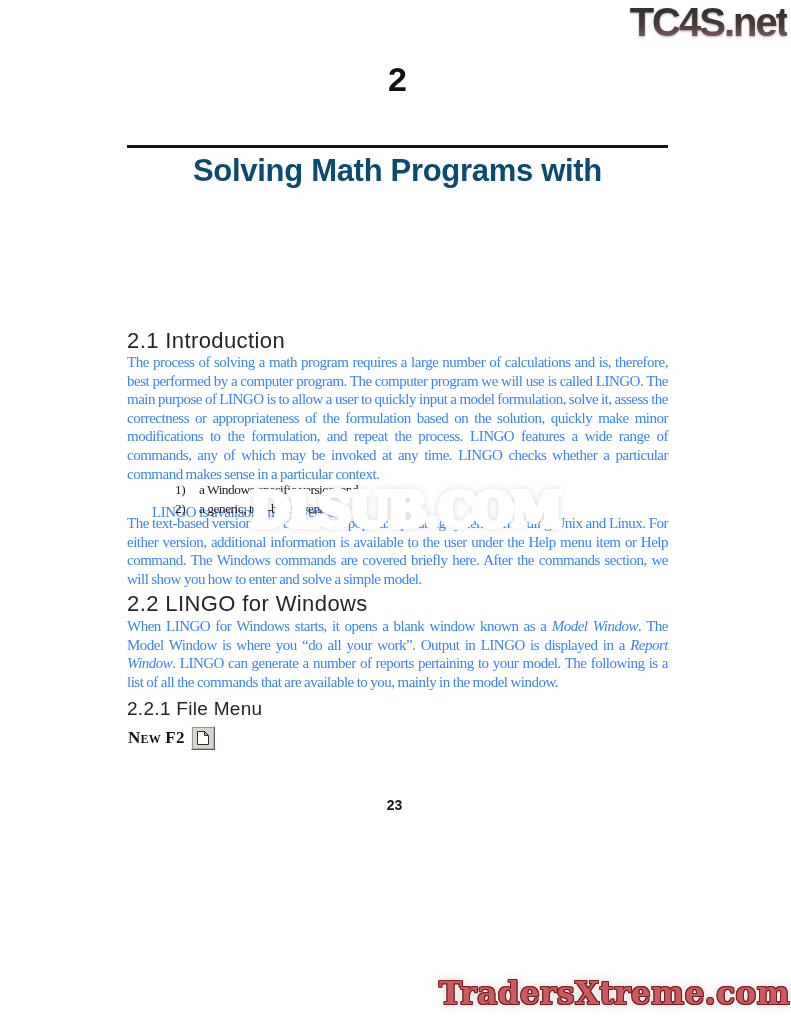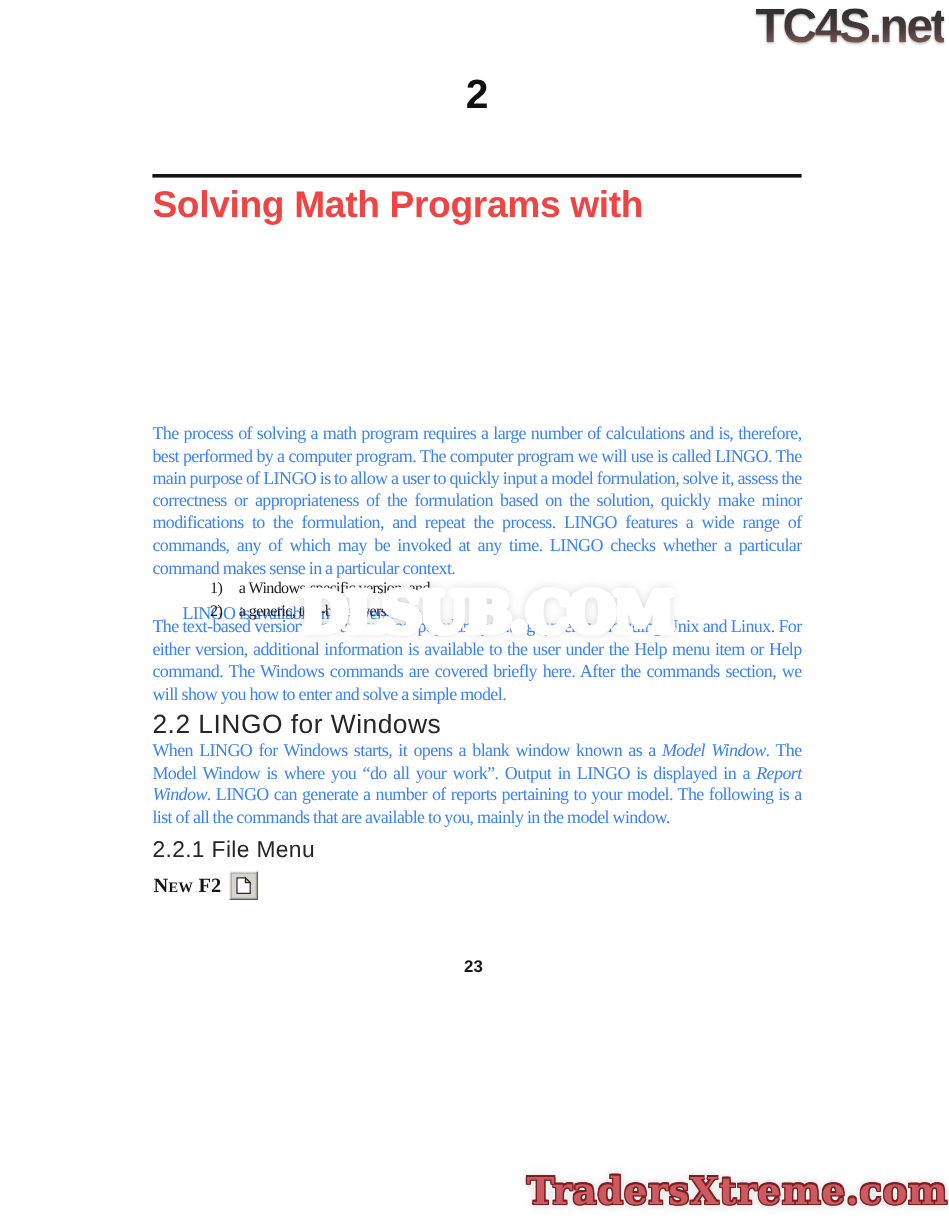--- a/index.html
+++ b/index.html
@@ -46,23 +46,23 @@
   .chapter-num {
     position:absolute; top:60px; left:127px; width:541px; text-align:center;
     font-family:"Liberation Sans", sans-serif; font-weight:bold;
     font-size:34px; color:#101010;
   }
   .title-rule {
     position:absolute; top:145px; left:127px; width:541px; height:0;
     border-top:3px solid #151515;
   }
   .chapter-title {
-    position:absolute; top:151px; left:127px; width:541px; text-align:left;
+    position:absolute; top:151px; left:127px; width:541px; text-align:center;
     font-family:"Liberation Sans", sans-serif; font-weight:bold;
-    font-size:31px; line-height:40px; color:#ef4444; letter-spacing:-0.3px;
+    font-size:31px; line-height:40px; color:#0c4a6e; letter-spacing:-0.3px;
   }
   
   .h-sec {
     position:absolute; left:127px;
     font-family:"Liberation Sans", sans-serif; font-weight:400;
     font-size:22px; letter-spacing:0.4px; color:#262626; white-space:nowrap;
   }
   .h-sub {
     position:absolute; left:127px;
     font-family:"Liberation Sans", sans-serif; font-weight:400;
@@ -111,20 +111,21 @@
 <div class="page">
 
   <div class="wm-top">TC4S.net</div>
 
   <div class="chapter-num">2</div>
   <div class="title-rule"></div>
   <div class="chapter-title">
     <div>Solving Math Programs with</div>
   </div>
 
+  <div class="h-sec" style="top:328px;">2.1 Introduction</div>
   <div class="body-text" style="top:353px;">The process of solving a math program requires a large number of calculations and is, therefore, best performed by a computer program. The computer program we will use is called LINGO. The main purpose of LINGO is to allow a user to quickly input a model formulation, solve it, assess the correctness or appropriateness of the formulation based on the solution, quickly make minor modifications to the formulation, and repeat the process. LINGO features a wide range of commands, any of which may be invoked at any time. LINGO checks whether a particular command makes sense in a particular context.</div>
   <div class="body-text indent" style="top:463px;margin-top:40px;">LINGO is available in two versions:</div>
 
   <div class="vlist" style="top:481px;">
     <div class="vrow">
       <span class="vnum">1)</span>
       <span>a Windows-specific version, and</span>
     </div>
     <div class="vrow">
       <span class="vnum">2)</span>

